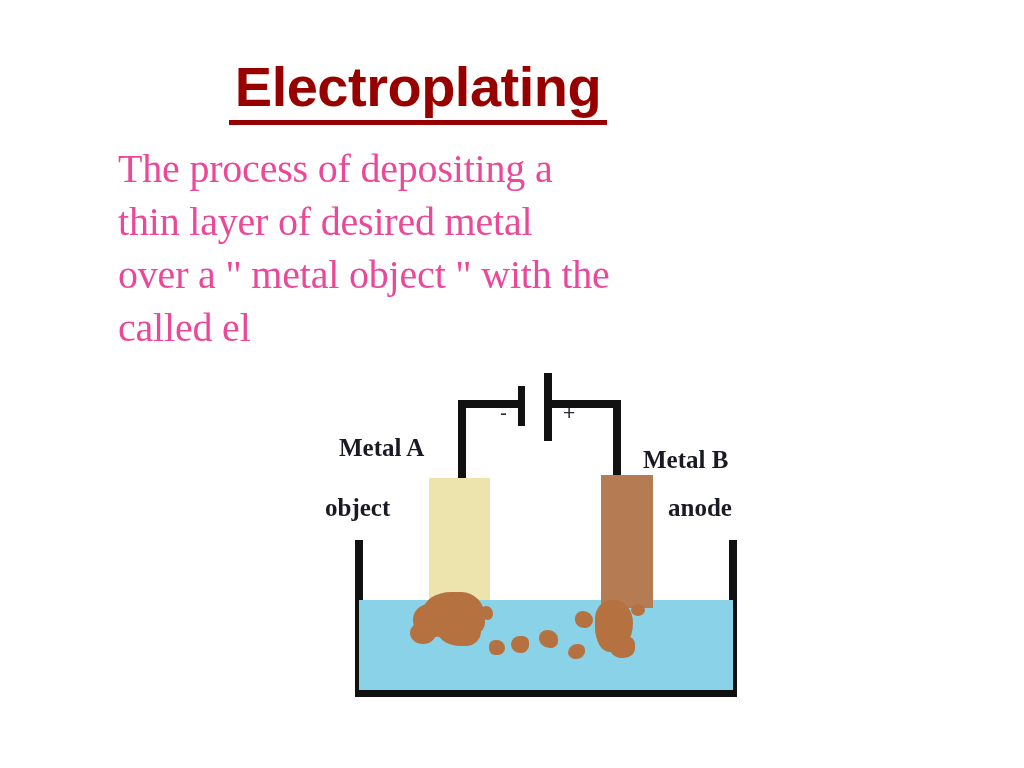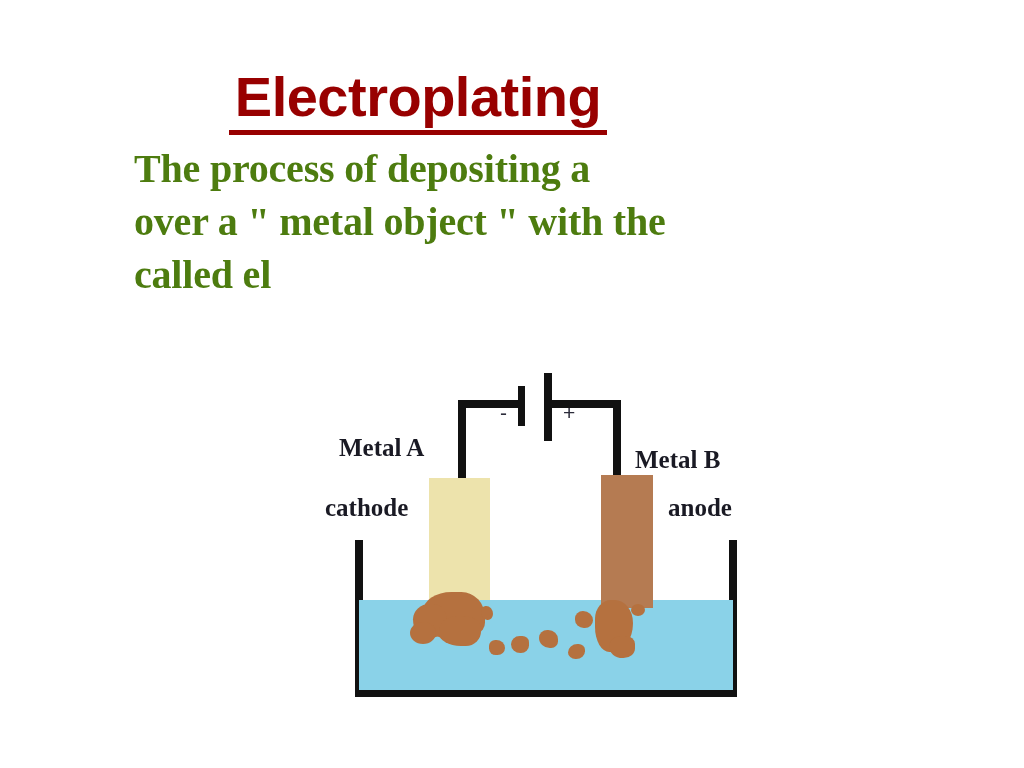--- a/index.html
+++ b/index.html
@@ -13,48 +13,47 @@
   #slide {
     position: relative;
     width: 1024px; height: 768px;
     background: #ffffff;
     font-family: "Liberation Serif", "DejaVu Serif", serif;
   }
 
   
   #title {
     position: absolute;
-    left: 0; top: 66px;
+    left: 0; top: 56px;
     width: 836px;
     text-align: center;
     font-family: "Liberation Sans", "DejaVu Sans", sans-serif;
     font-weight: bold;
     font-size: 56px;
     line-height: 62px;
     color: #980000;
     letter-spacing: -0.5px;
   }
   #title .tx {
     display: inline-block;
     border-bottom: 5px solid #980000;
     padding: 0 6px 2px 6px;
   }
 
   
   #body-text {
     position: absolute;
     left: 118px; top: 142px;
     width: 760px;
-    color: #4d7c0f;
+    color: #ec4899;
     font-family: "Liberation Serif", "DejaVu Serif", serif;
-    font-weight: bold;
+    font-weight: normal;
     font-size: 40px;
     line-height: 53px;
     letter-spacing: -0.2px;
-    margin-left: 16px;
   }
   #body-text .ln { display: block; white-space: pre; }
 
   
   #diagram {
     position: absolute;
     left: 313px; top: 368px;
     width: 455px; height: 348px;
     background: #ffffff;
     overflow: hidden;
@@ -92,20 +91,21 @@
 <body>
 
 <div id="slide">
 
   <div id="title">
     <span class="tx">Electroplating</span>
   </div>
 
   <div id="body-text">
     <span class="ln">The process of depositing a</span>
+    <span class="ln">thin layer of desired metal</span>
     <span class="ln">over a " metal object " with the</span>
     <span class="ln">called el</span>
   </div>
 
   <div id="diagram">
 
     <div class="wire" style="left:145px; top:32px; width:8px; height:82px;"></div>
 
     <div class="wire" style="left:145px; top:32px; width:67px; height:8px;"></div>
 
@@ -114,22 +114,22 @@
     <div class="wire" style="left:231px; top:5px; width:8px; height:68px;"></div>
 
     <div class="wire" style="left:238px; top:32px; width:70px; height:8px;"></div>
 
     <div class="wire" style="left:300px; top:32px; width:8px; height:78px;"></div>
 
     <div class="signlbl" style="left:187px; top:34px;">-</div>
     <div class="signlbl" style="left:250px; top:34px;">+</div>
 
     <div class="lbl" style="left:26px; top:66px;">Metal A</div>
-    <div class="lbl" style="left:12px; top:126px;">cathode</div>
-    <div class="lbl" style="left:322px; top:78px;">Metal B</div>
+    <div class="lbl" style="left:12px; top:126px;">object</div>
+    <div class="lbl" style="left:330px; top:78px;">Metal B</div>
     <div class="lbl" style="left:355px; top:126px;">anode</div>
 
     <div class="beaker-wall" style="left:42px; top:172px; width:8px; height:157px;"></div>
     <div class="beaker-wall" style="left:416px; top:172px; width:8px; height:157px;"></div>
     <div class="beaker-wall" style="left:42px; top:321px; width:382px; height:8px;"></div>
 
     <div class="solution" style="left:46px; top:232px; width:374px; height:90px;"></div>
 
     <div class="electrode" style="left:116px; top:110px; width:61px; height:122px; background:#ede3ac;"></div>
     <div class="electrode" style="left:288px; top:107px; width:52px; height:133px; background:#b57b52;"></div>

